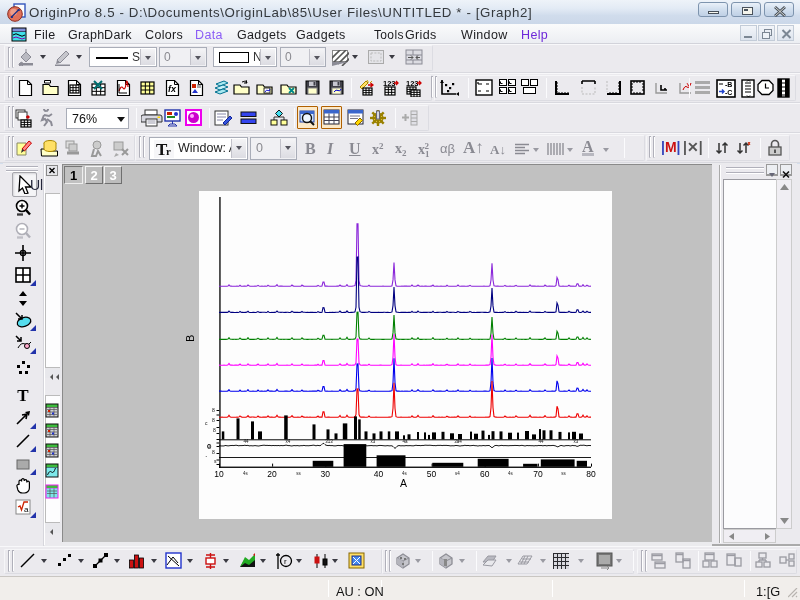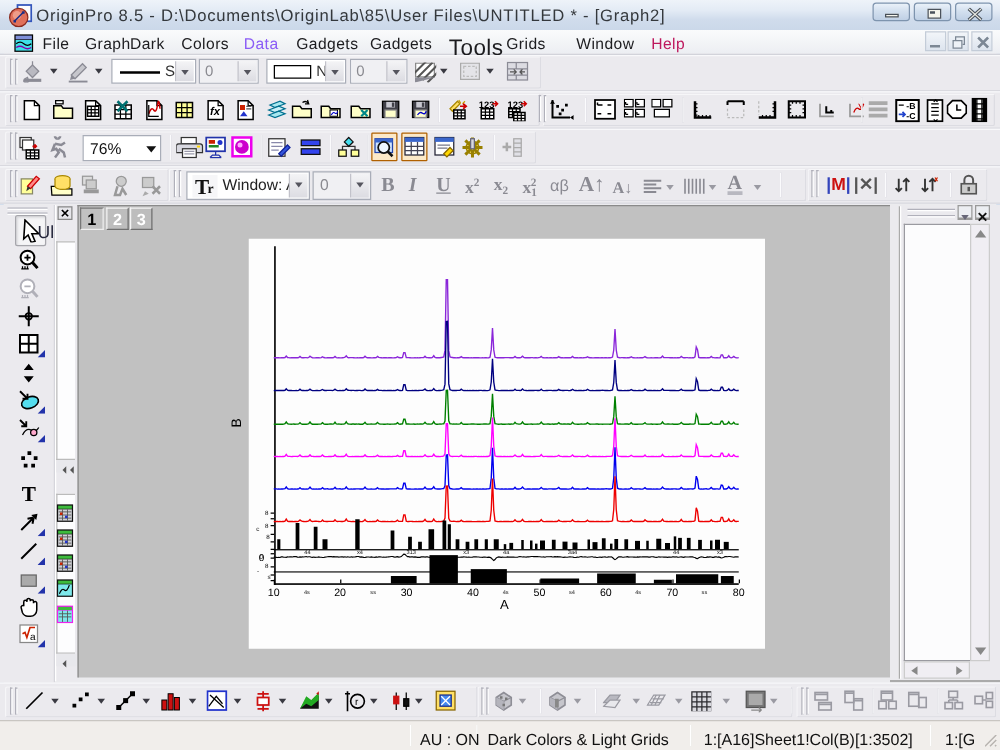--- a/index.html
+++ b/index.html
@@ -46,24 +46,24 @@
       <path d="M2 8 Q5 5.5 8 8 T14 8" stroke="#000" stroke-width="1" fill="none"></path>
       <path d="M2 11 Q5 9 8 11 T14 11" stroke="#8800aa" stroke-width="1" fill="none"></path>
     </svg>
     <div class="abs" style="left:34px;top:27.5px;font-size:12.5px;letter-spacing:0.35px;color:#1c1c1f">File</div>
     <div class="abs" style="left:68px;top:27.5px;font-size:12.5px;letter-spacing:0.35px;color:#1c1c1f">Graph</div>
     <div class="abs" style="left:104px;top:27.5px;font-size:12.5px;letter-spacing:0.35px;color:#1c1c1f">Dark</div>
     <div class="abs" style="left:145px;top:27.5px;font-size:12.5px;letter-spacing:0.35px;color:#1c1c1f">Colors</div>
     <div class="abs" style="left:195px;top:27.5px;font-size:12.5px;letter-spacing:0.35px;color:#8b5cf6">Data</div>
     <div class="abs" style="left:237px;top:27.5px;font-size:12.5px;letter-spacing:0.35px;color:#1c1c1f">Gadgets</div>
     <div class="abs" style="left:296px;top:27.5px;font-size:12.5px;letter-spacing:0.35px;color:#1c1c1f">Gadgets</div>
-    <div class="abs" style="left:359px;top:27.5px;font-size:18px;letter-spacing:0.35px;color:#1c1c1f">Tools</div>
+    <div class="abs" style="left:374px;top:27.5px;font-size:12px;letter-spacing:0.35px;color:#1c1c1f">Tools</div>
     <div class="abs" style="left:405px;top:27.5px;font-size:12.5px;letter-spacing:0.35px;color:#1c1c1f">Grids</div>
     <div class="abs" style="left:461px;top:27.5px;font-size:12.5px;letter-spacing:0.35px;color:#1c1c1f">Window</div>
-    <div class="abs" style="left:521px;top:27.5px;font-size:12.5px;letter-spacing:0.35px;color:#be185d">Help</div>
+    <div class="abs" style="left:521px;top:27.5px;font-size:12.5px;letter-spacing:0.35px;color:#6d28d9">Help</div>
     <div class="abs" style="left:740px;top:25px;width:17px;height:16px;border:1px solid #c3ccd8;background:linear-gradient(#f2f5f9,#dde4ee)">
       <div class="abs" style="left:3px;top:10px;width:8px;height:2.4px;background:#7c8794"></div>
     </div>
     <div class="abs" style="left:758px;top:25px;width:17px;height:16px;border:1px solid #c3ccd8;background:linear-gradient(#f2f5f9,#dde4ee)">
       <div class="abs" style="left:5px;top:3px;width:8px;height:7px;border:1.4px solid #7c8794"></div>
       <div class="abs" style="left:3px;top:6px;width:8px;height:7px;border:1.4px solid #7c8794;background:#eef2f7"></div>
     </div>
     <div class="abs" style="left:777px;top:25px;width:17px;height:16px;border:1px solid #c3ccd8;background:linear-gradient(#f2f5f9,#dde4ee)">
       <svg class="abs" style="left:3px;top:3px" width="11" height="10" viewBox="0 0 11 10">
         <path d="M1.5 1 L9.5 9 M9.5 1 L1.5 9" stroke="#7c8794" stroke-width="2"></path>
@@ -972,18 +972,16 @@
         <rect x="10" y="9" width="5" height="5"></rect>
         <path d="M7 8 h3"></path>
       </g>
     </svg>
     <div class="abs" style="left:0;top:576px;width:800px;height:24px;background:#f1eeeb;border-top:1px solid #c9c6c2"></div>
     <div class="abs" style="left:328px;top:580px;width:1px;height:17px;background:#d8d5d1;border-right:1px solid #fff"></div>
     <div class="abs" style="left:381px;top:580px;width:1px;height:17px;background:#d8d5d1;border-right:1px solid #fff"></div>
     <div class="abs" style="left:552px;top:580px;width:1px;height:17px;background:#d8d5d1;border-right:1px solid #fff"></div>
     <div class="abs" style="left:744px;top:580px;width:1px;height:17px;background:#d8d5d1;border-right:1px solid #fff"></div>
     <div class="abs" style="left:336px;top:584px;font-size:12.8px;color:#111">AU : ON</div>
-    <div class="abs" style="left:390px;top:584px;font-size:12.8px;color:#111">Dark Colors &amp; Light Grids</div>
-    <div class="abs" style="left:563px;top:584px;font-size:12.8px;color:#111">1:[A16]Sheet1!Col(B)[1:3502]</div>
     <div class="abs" style="left:756px;top:584px;font-size:12.8px;color:#111">1:[G</div>
     <svg style="position:absolute;left:788px;top:588px;" width="10" height="10" viewBox="0 0 10 10">
       <path d="M9 0 L0 9 M9 4 L4 9 M9 8 L8 9" stroke="#b8b4b0" stroke-width="1.2"></path>
     </svg>
   </div>
 </body></html>

